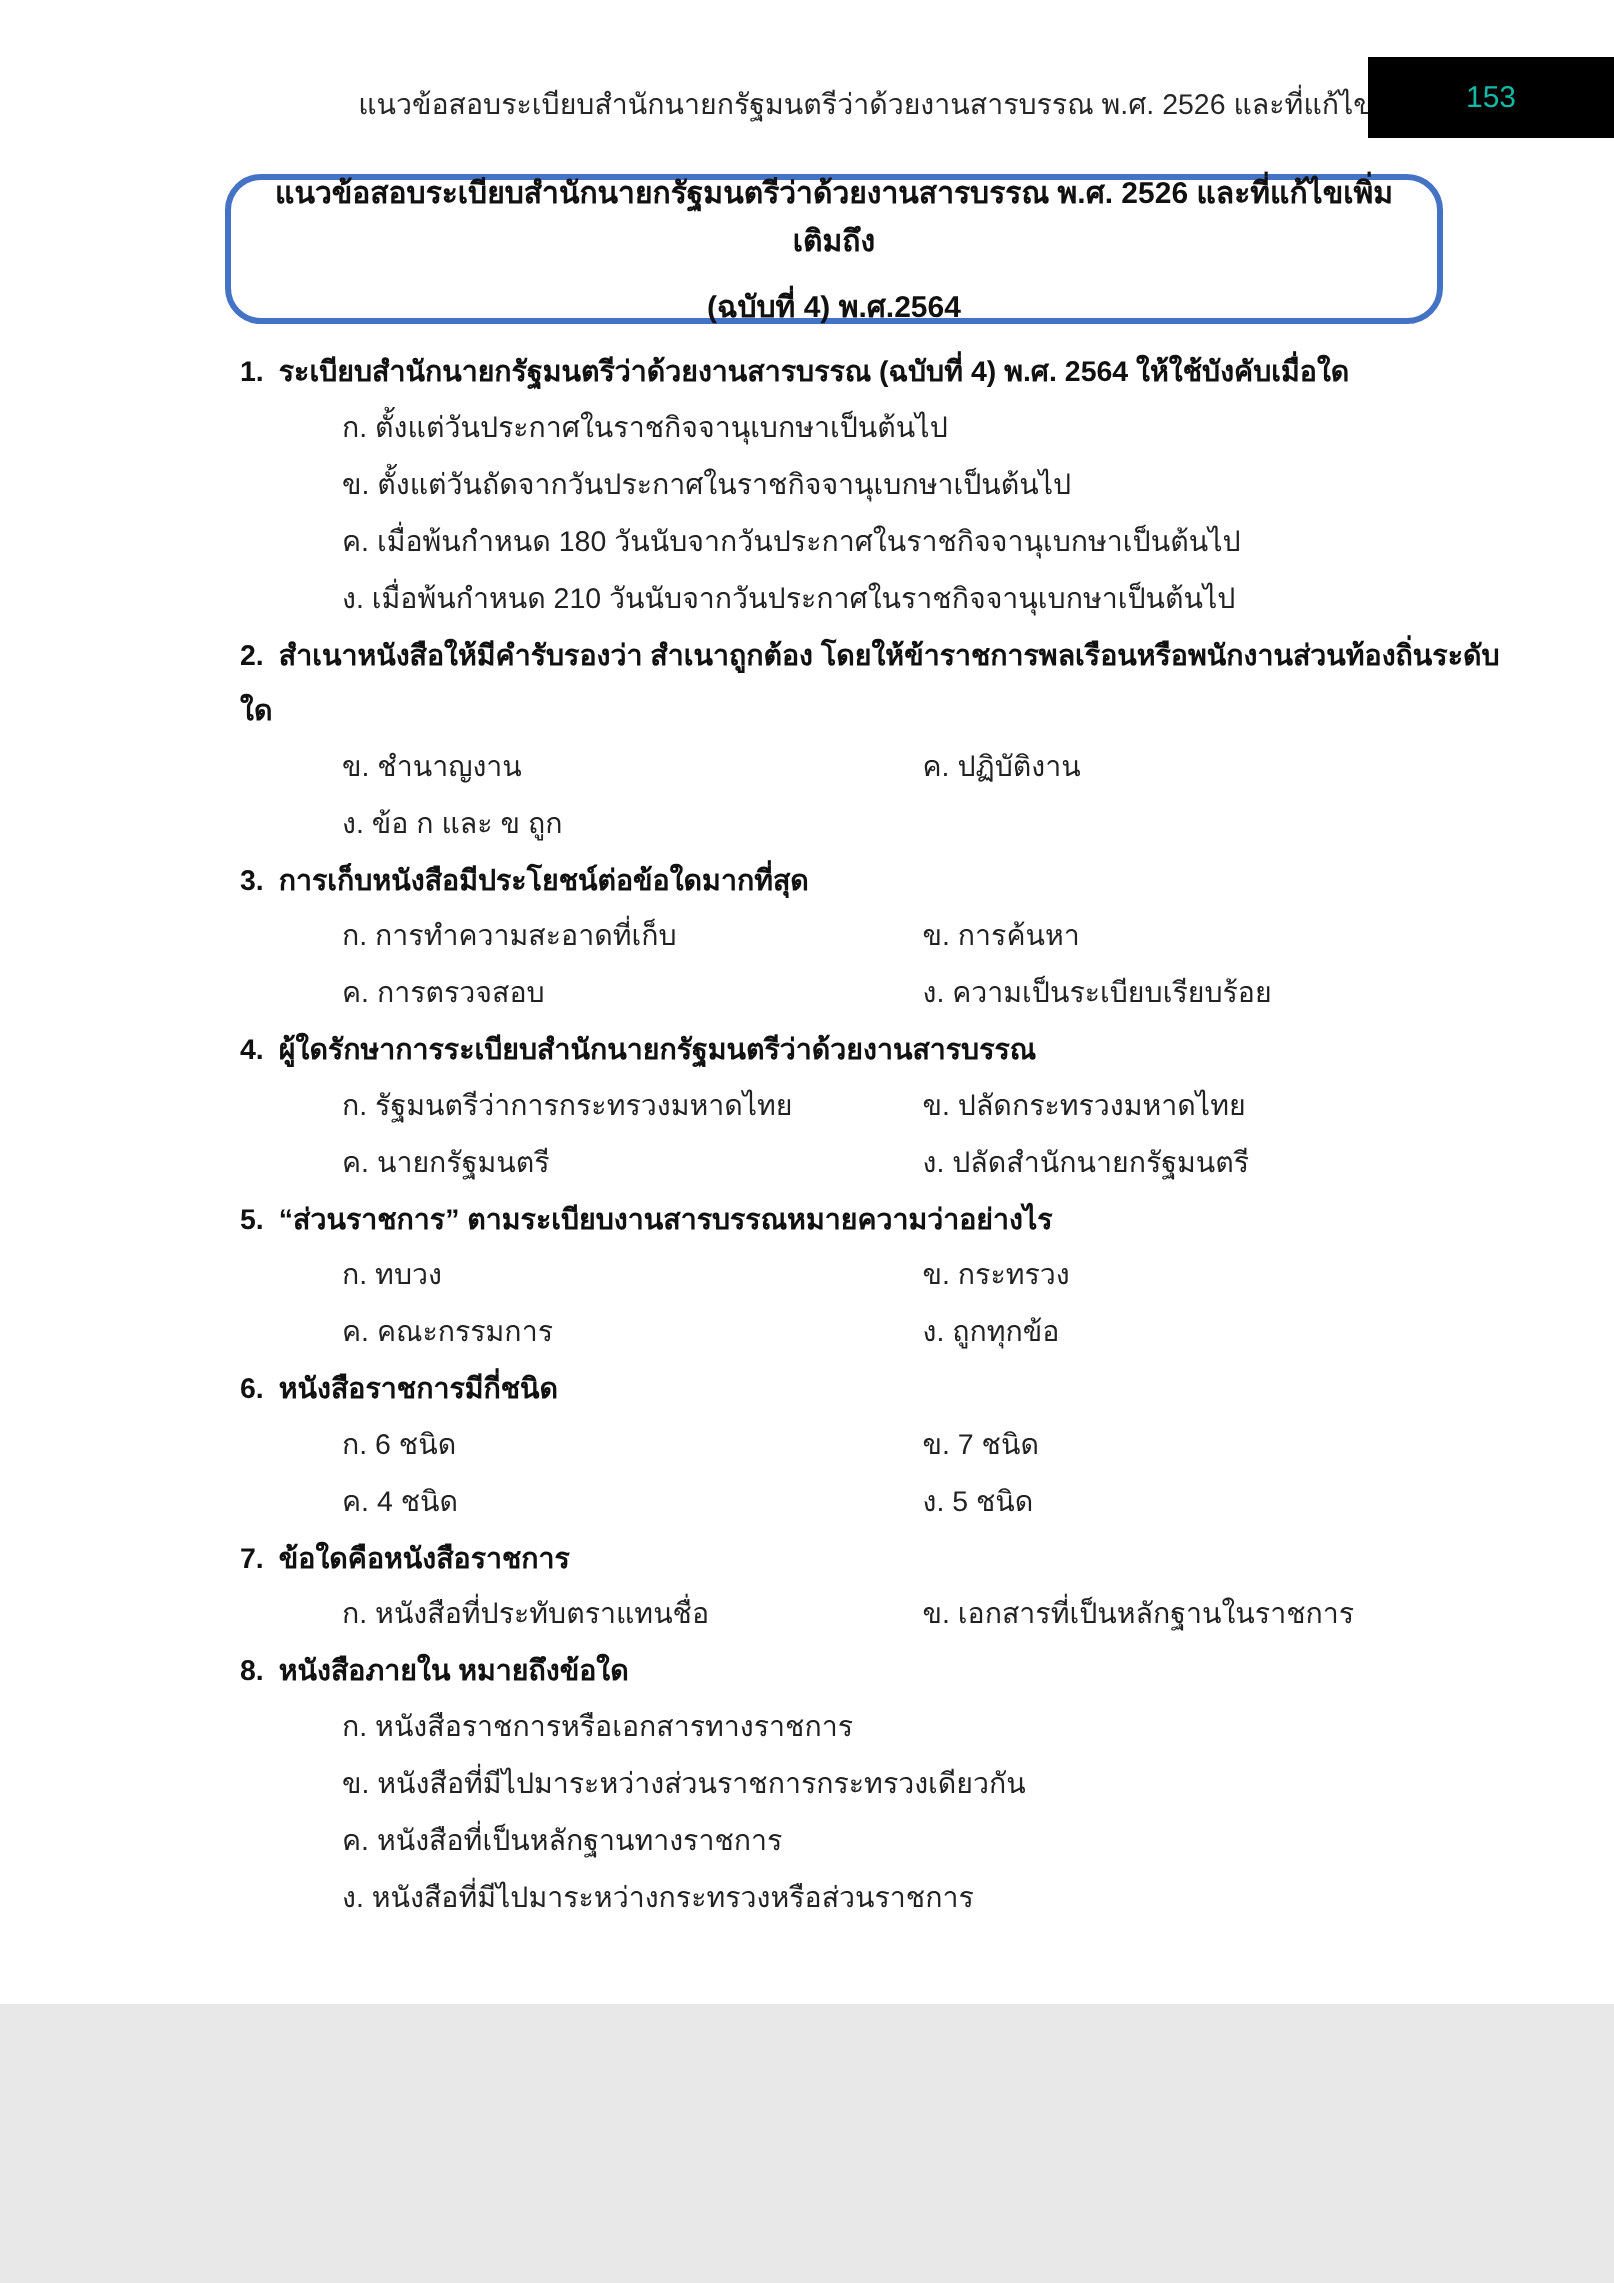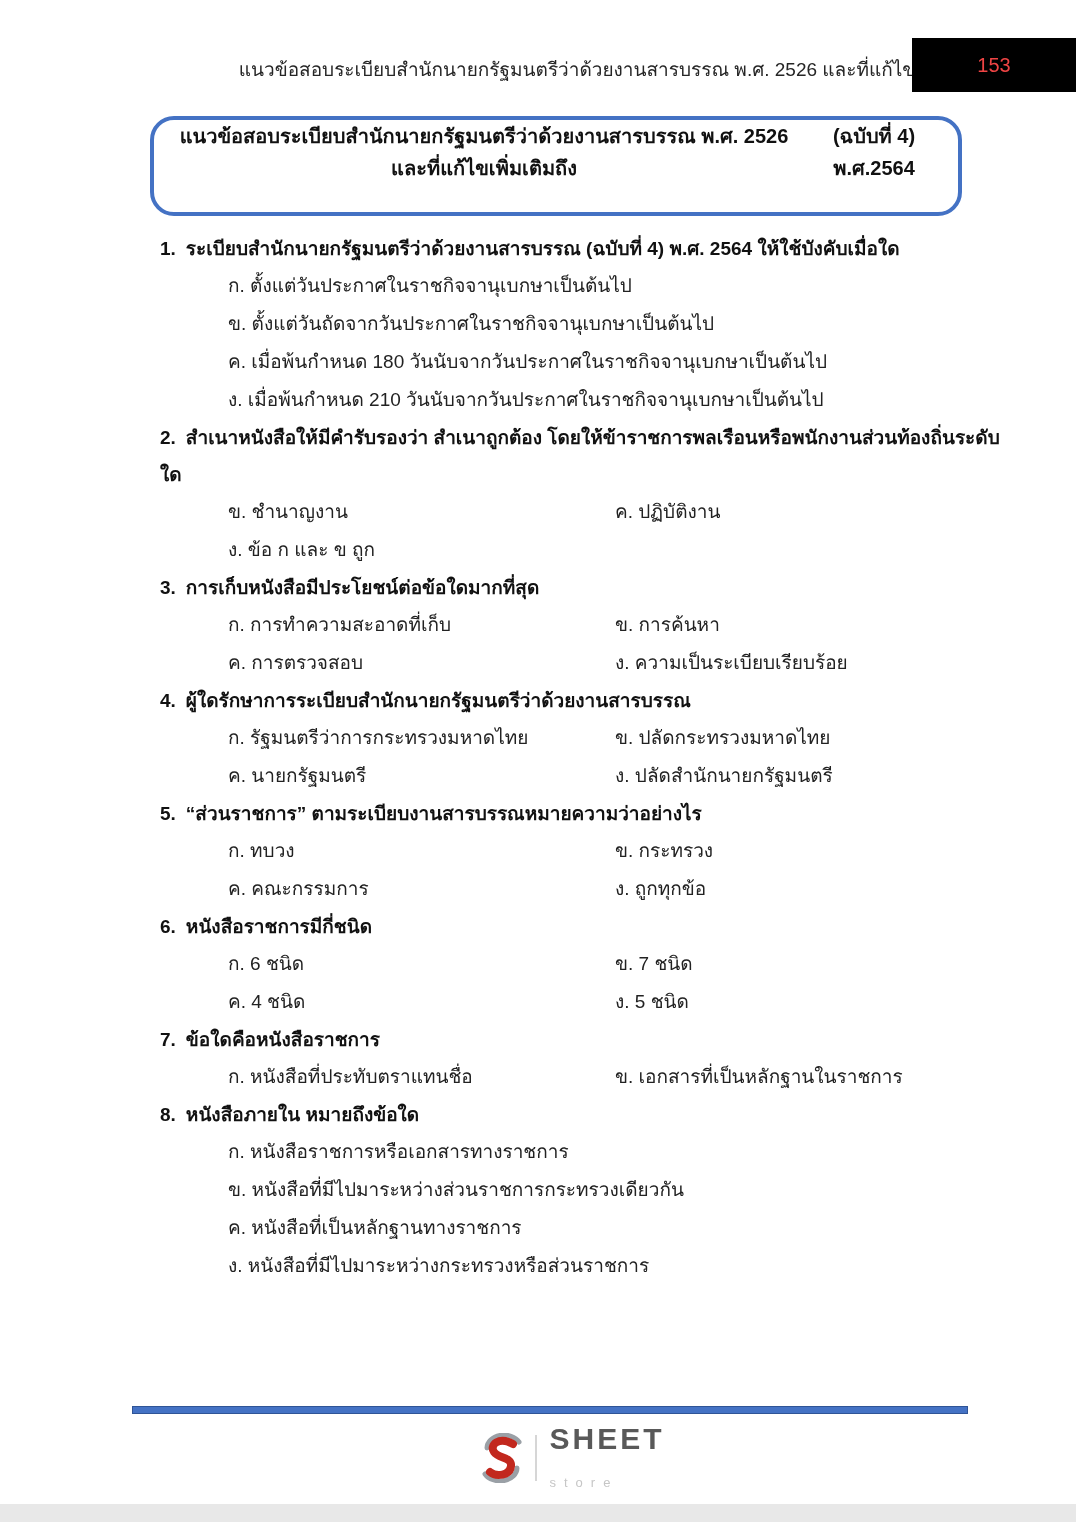--- a/index.html
+++ b/index.html
@@ -1,38 +1,38 @@
 <!DOCTYPE html>
 <html><head>
 <meta charset="utf-8">
 <style>
   * { margin:0; padding:0; box-sizing:border-box; }
   html,body { background:#e8e8e8; }
   .page {
-    position:relative; width:1076px; height:1504px; margin:0 auto;
+    position:relative; width:1076px; height:1336px; margin:0 auto;
     background:#ffffff; overflow:hidden;
     font-family:"Liberation Sans", sans-serif; color:#1f1f1f;
   }
   
   .header-title {
     position:absolute; top:54px; left:0; right:0;
     padding-left:78px; text-align:center;
     font-size:19px; color:#262626;
   }
   .page-number-box {
     position:absolute; top:38px; right:0; width:164px; height:54px;
-    background:#000000; color:#ef4444;
+    background:#000000; color:#14b8a6;
     display:flex; align-items:center; justify-content:center;
     font-size:20px;
   }
   
   .title-box {
     position:absolute; top:116px; left:150px; width:812px; height:100px;
     border:4px solid #4472C4; border-radius:24px;
-    display:flex; flex-direction:row; justify-content:center; gap:12px;
+    display:flex; flex-direction:column; justify-content:center; gap:12px;
     text-align:center; font-weight:bold; font-size:20px; color:#111;
     padding:0 18px;
   }
   
   .questions { position:absolute; top:230px; left:160px; width:860px; font-size:19px; }
   .q-head { font-weight:bold; line-height:37px; color:#111; }
   .q-num { margin-right:10px; }
   .choices { padding-left:68px; font-weight:normal; }
   .choices.grid { display:grid; grid-template-columns:387px 1fr; }
   .choice { line-height:38px; color:#222; }

